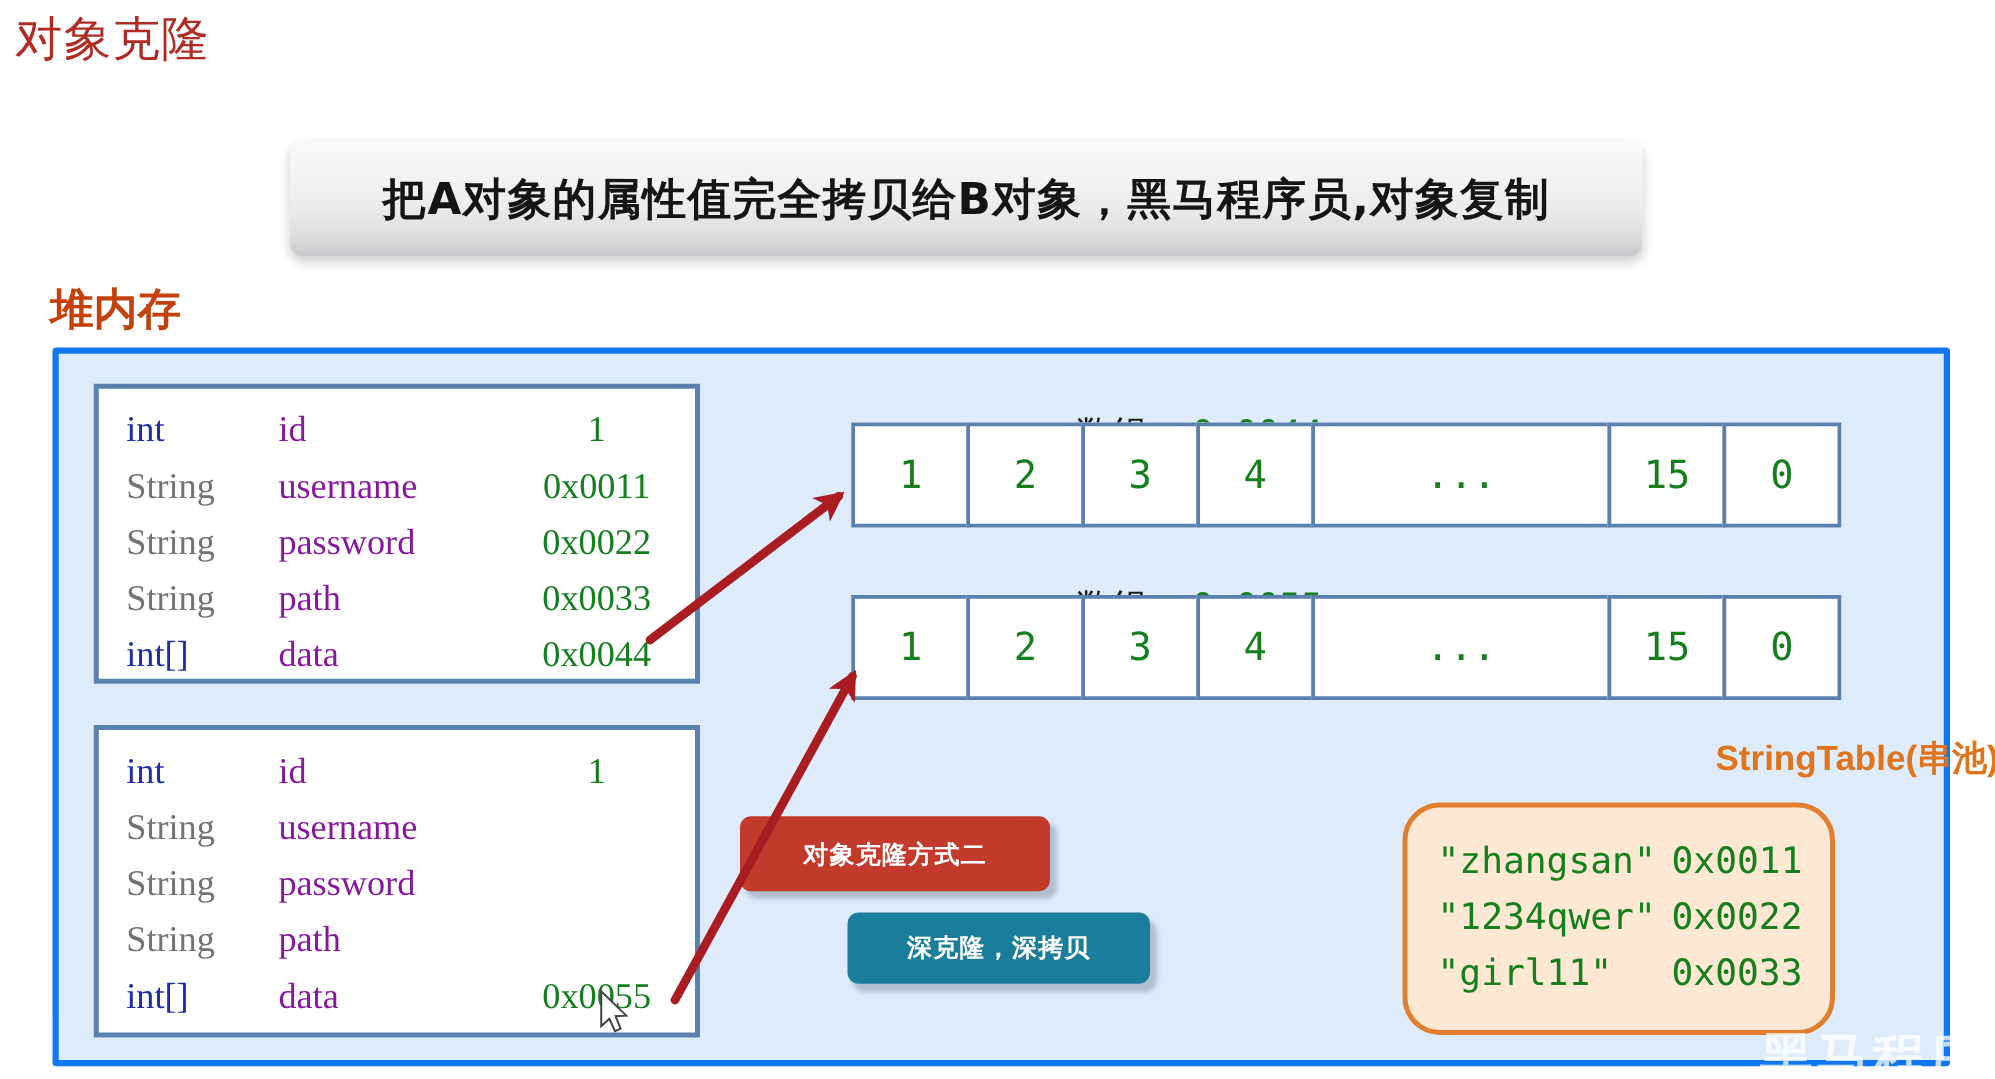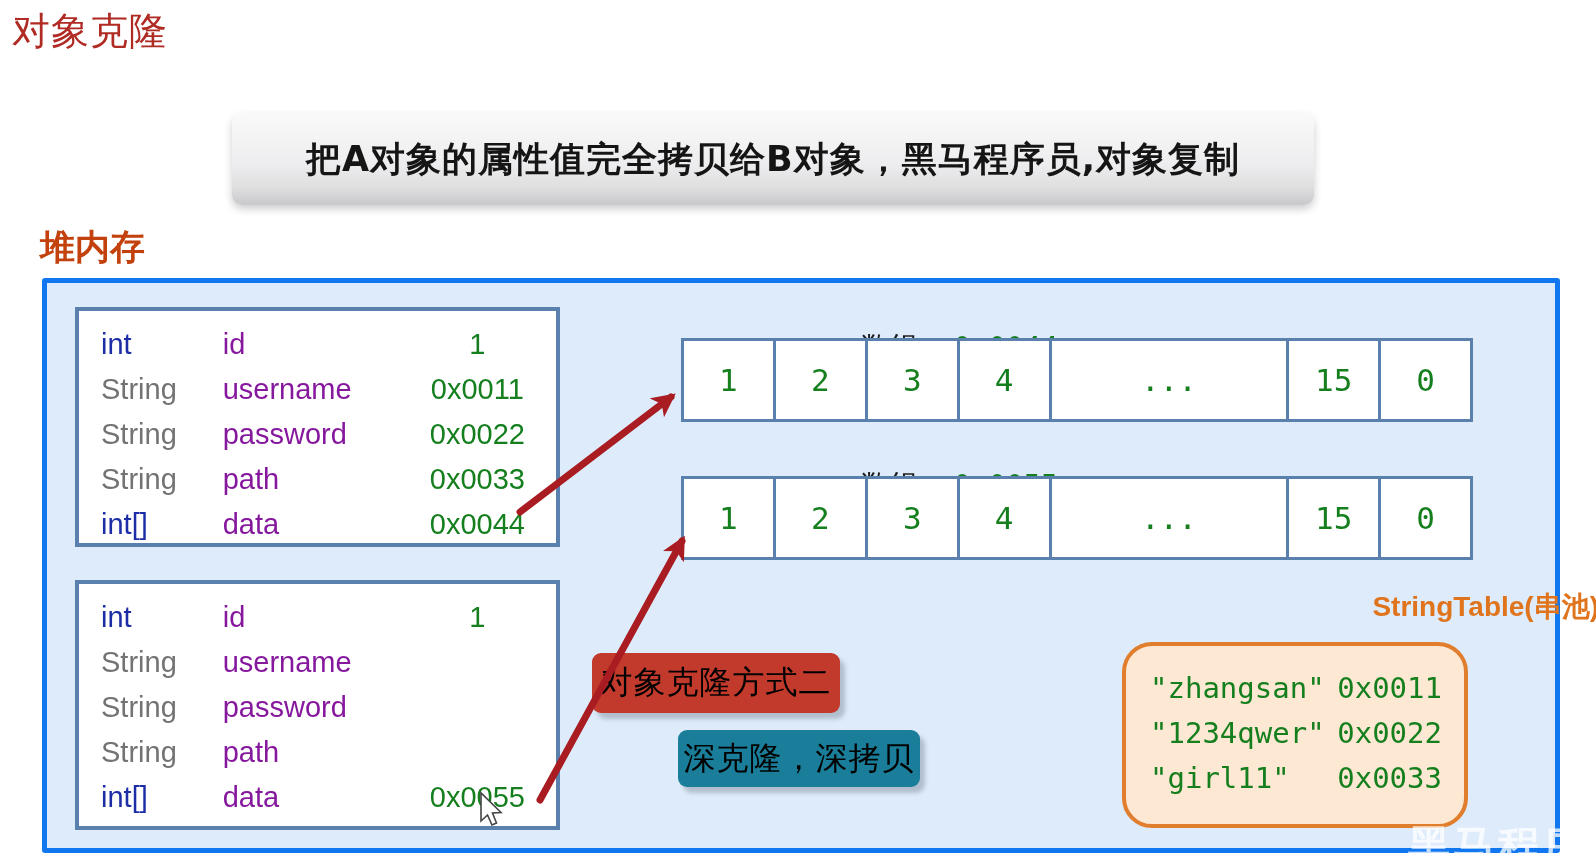--- a/index.html
+++ b/index.html
@@ -28,21 +28,21 @@
   .heap {
     position:absolute; left:42px; top:278px; width:1518px; height:575px;
     border:5px solid #1177F0; background:#DEEBFA; border-radius:3px;
   }
   .heap > * { position:absolute; }
 
   
   .objbox {
     background:#ffffff; border:4px solid #5A80AE;
     padding:11px 0 0 22px;
-    font-family:Liberation Sans, sans-serif; font-size:29px;
+    font-family:Liberation Serif, serif; font-size:29px;
   }
   .obj1 { left:28px; top:24px;  width:485px; height:240px; }
   .obj2 { left:28px; top:297px; width:485px; height:250px; }
   .f-row { display:flex; height:45px; line-height:45px; white-space:pre; }
   .ft { width:130px; color:#737373; }
   .ft.c-int { color:#1C2DA6; }
   .fn { width:188px; color:#86189E; }
   .fv { width:168px; text-align:center; color:#157F1E; }
 
   
@@ -62,23 +62,23 @@
     flex:1; background:#ffffff; border:3px solid #5A80AE; margin-left:-3px;
     display:flex; align-items:center; justify-content:center;
     font-family:"DejaVu Sans Mono", monospace; font-size:31px; color:#157F1E;
   }
   .cell:first-child { margin-left:0; }
   .cell.wide { flex:2.64; }
 
   
   .badge {
     display:flex; align-items:center; justify-content:center;
-    color:#000000; font-size:32px; border-radius:9px;
+    color:#ffffff; font-size:20px; border-radius:9px;
     box-shadow:5px 6px 4px rgba(110,122,138,0.40);
-    z-index:3; letter-spacing:1px;
+    z-index:3; letter-spacing:1px;font-weight:bold;
   }
   .badge-red  { left:545px; top:370px; width:248px; height:60px; background:#C23A2B; }
   .badge-teal { left:631px; top:447px; width:242px; height:57px; background:#1A7E9A; }
 
   
   .st-title {
     left:1106px; top:305px; width:446px; text-align:right;
     font-family:Liberation Sans, sans-serif; font-weight:bold;
     font-size:28px; color:#E0741C;
   }

